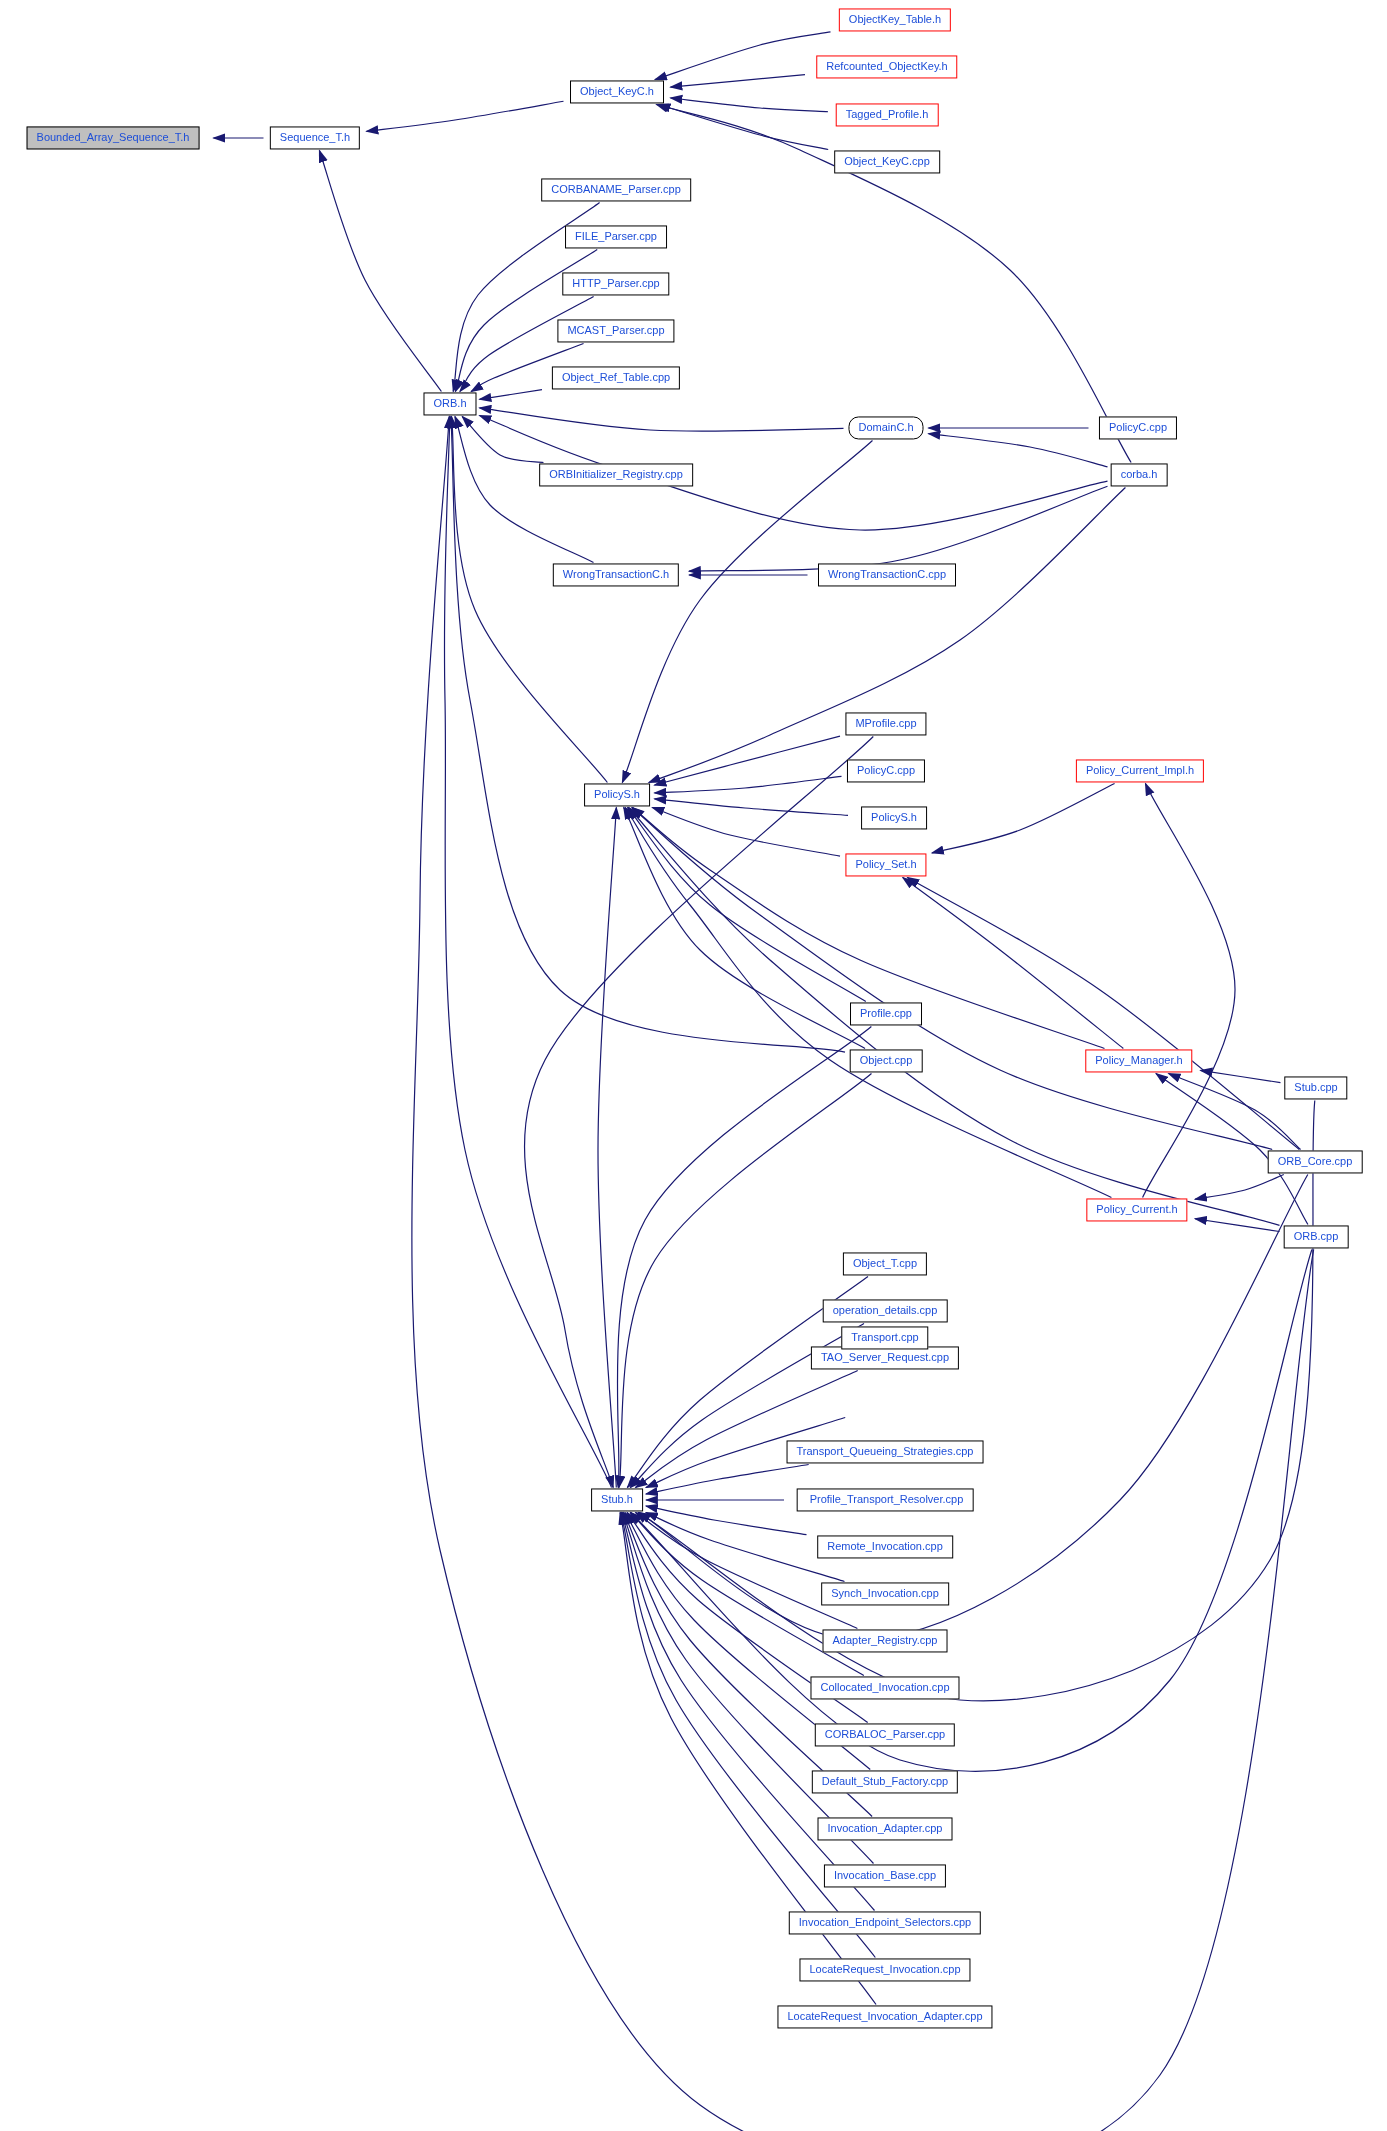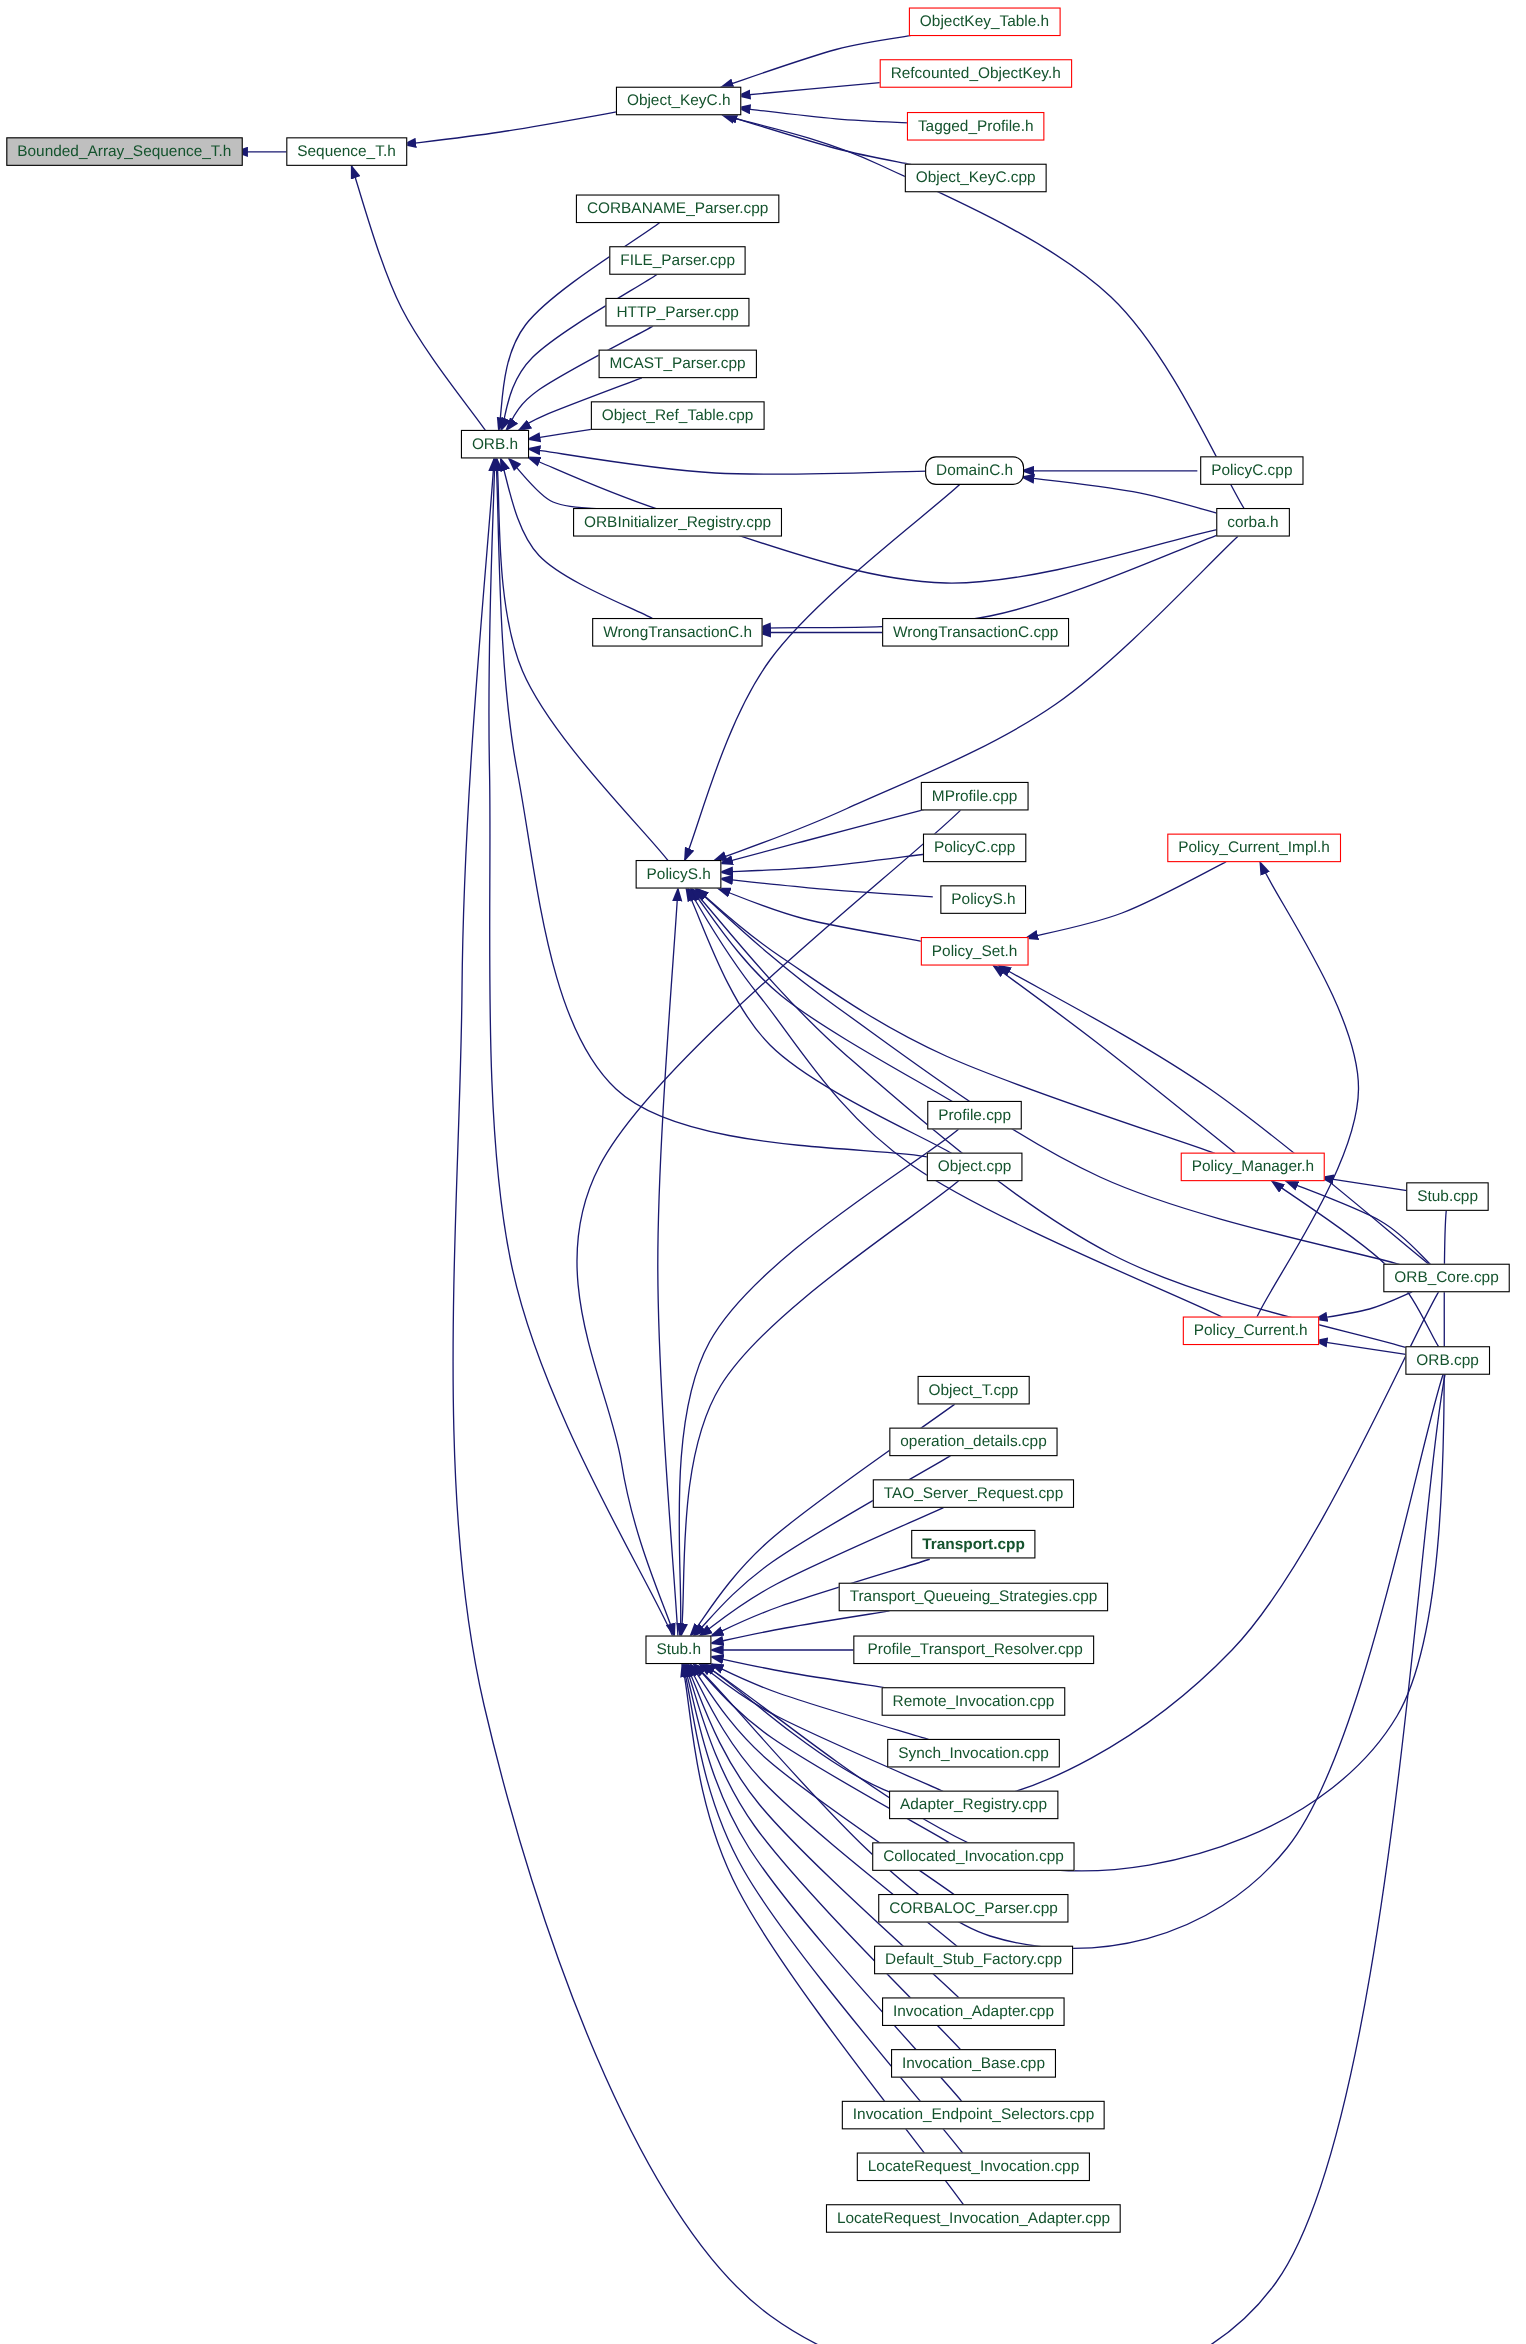--- a/index.html
+++ b/index.html
@@ -12,24 +12,24 @@
     overflow: hidden;
   }
   #edge-layer { position: absolute; left: 0; top: 0; }
   .edge { fill: none; stroke: #191970; stroke-width: 1.2; }
   .node {
     position: absolute;
     transform: translate(-50%, -50%);
     background: #ffffff;
     border: 1px solid #000000;
     padding: 4px 9px 5px 9px;
-    font-size: 14px;
+    font-size: 11px;
     line-height: 1.1;
     white-space: nowrap;
-    color: #14532d;
+    color: #1d4ed8;
     cursor: pointer;
     z-index: 2;
   }
   .node.red { border-color: #ff0000; }
   .node.root { background: #bfbfbf; cursor: default; }
 </style>
 </head>
 <body>
 
 <div id="graph-canvas">
@@ -139,21 +139,21 @@
     <div class="node plain" style="left: 886px; top: 1014px;">Profile.cpp</div>
     <div class="node plain" style="left: 886px; top: 1061px;">Object.cpp</div>
     <div class="node red" style="left: 1139px; top: 1061px;">Policy_Manager.h</div>
     <div class="node plain" style="left: 1316px; top: 1088px;">Stub.cpp</div>
     <div class="node plain" style="left: 1315px; top: 1162px;">ORB_Core.cpp</div>
     <div class="node red" style="left: 1137px; top: 1210px;">Policy_Current.h</div>
     <div class="node plain" style="left: 1316px; top: 1237px;">ORB.cpp</div>
     <div class="node plain" style="left: 885px; top: 1264px;">Object_T.cpp</div>
     <div class="node plain" style="left: 885px; top: 1311px;">operation_details.cpp</div>
     <div class="node plain" style="left: 885px; top: 1358px;">TAO_Server_Request.cpp</div>
-    <div class="node plain" style="left: 885px; top: 1404px; font-weight: bold;">Transport.cpp</div>
+    <div class="node plain" style="left: 885px; top: 1338px;">Transport.cpp</div>
     <div class="node plain" style="left: 885px; top: 1452px;">Transport_Queueing_Strategies.cpp</div>
     <div class="node plain" style="left: 617px; top: 1500px;">Stub.h</div>
     <div class="node plain" style="left: 885px; top: 1500px; padding-left: 12px;">Profile_Transport_Resolver.cpp</div>
     <div class="node plain" style="left: 885px; top: 1547px;">Remote_Invocation.cpp</div>
     <div class="node plain" style="left: 885px; top: 1594px;">Synch_Invocation.cpp</div>
     <div class="node plain" style="left: 885px; top: 1641px;">Adapter_Registry.cpp</div>
     <div class="node plain" style="left: 885px; top: 1688px;">Collocated_Invocation.cpp</div>
     <div class="node plain" style="left: 885px; top: 1735px;">CORBALOC_Parser.cpp</div>
     <div class="node plain" style="left: 885px; top: 1782px;">Default_Stub_Factory.cpp</div>
     <div class="node plain" style="left: 885px; top: 1829px;">Invocation_Adapter.cpp</div>

